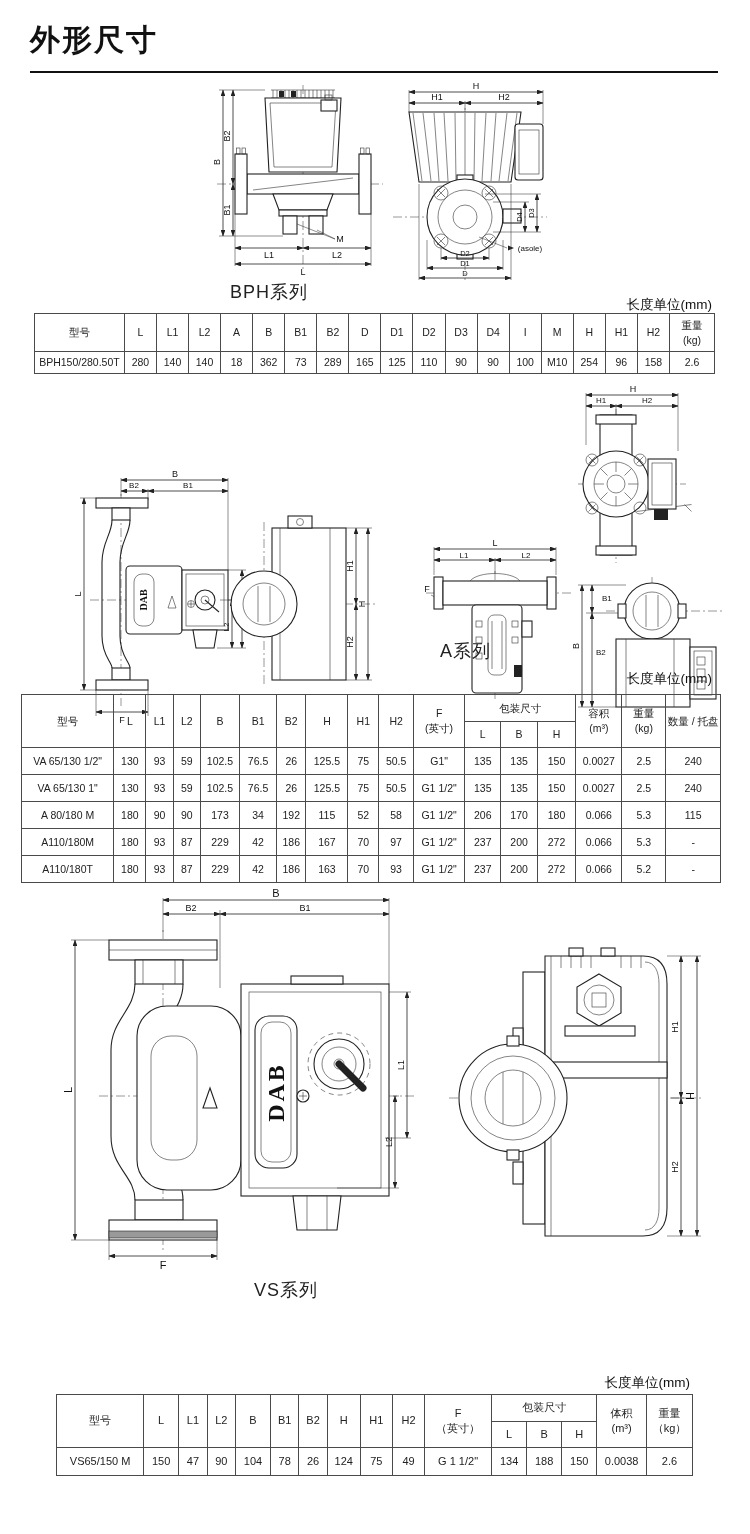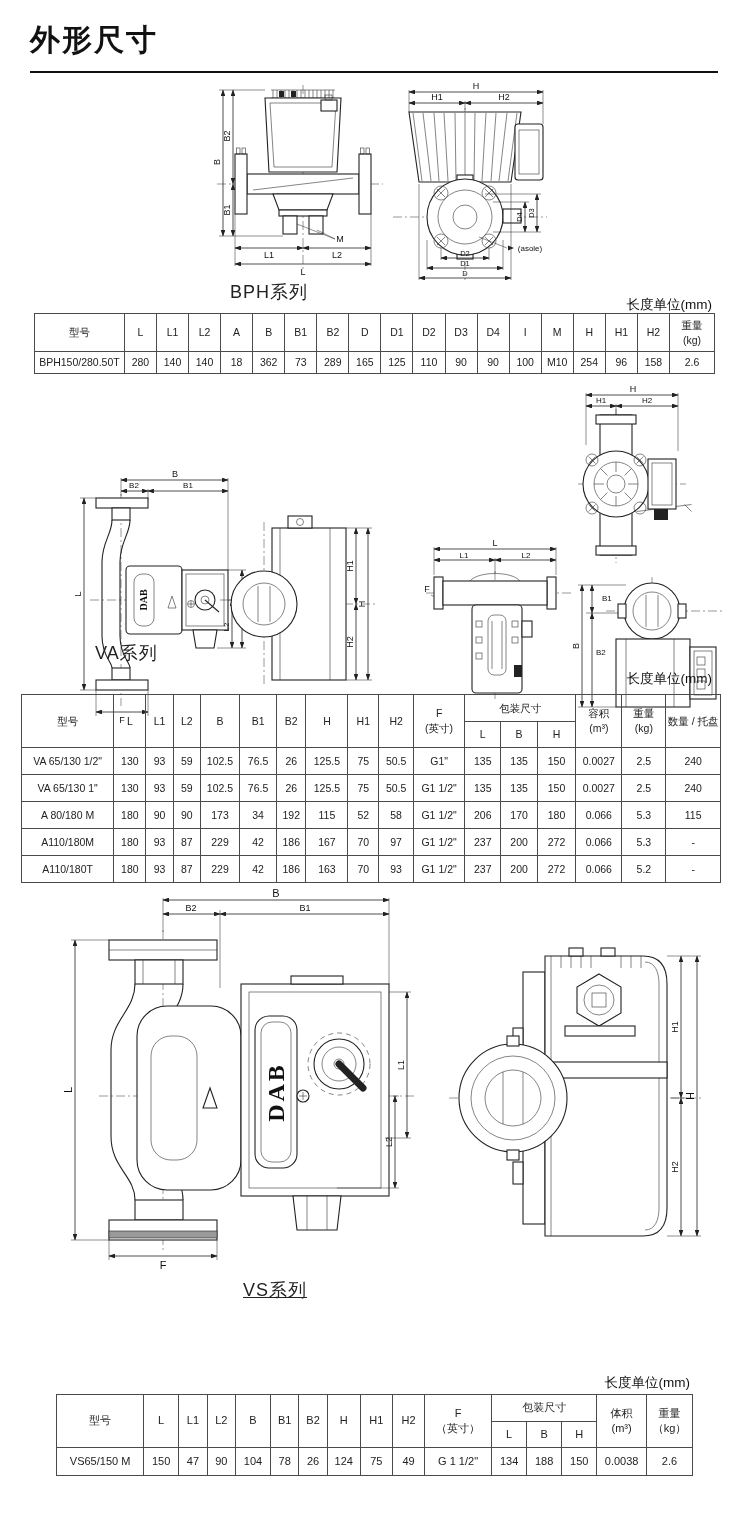--- a/index.html
+++ b/index.html
@@ -393,21 +393,21 @@
       <rect class="olf" x="196" y="254" width="74" height="68"></rect>
       <path class="ol2" d="M206,254 V322 M254,254 V322"></path>
       <rect class="olf" x="270" y="262" width="26" height="52"></rect>
       <rect class="ol2" x="274" y="266" width="18" height="44"></rect>
       <rect class="ol2" x="277" y="272" width="8" height="8"></rect>
         <rect class="ol2" x="277" y="284" width="8" height="8"></rect>
         <rect class="ol2" x="277" y="296" width="8" height="8"></rect>
     </g>
   </svg>
 
-  <div class="abs caption" style="left:95px; top:641px; width:260px;">VA系列</div>
+  <div class="abs caption" style="left:440px; top:639px; width:250px;">A系列</div>
   <div class="abs unit-note" style="right:38px; top:670px;">长度单位(mm)</div>
 
   <div class="abs" style="left:21px; top:694px; width:700px;">
     <table class="spec" id="vaa-table">
       <colgroup>
         <col style="width:13.2%">
           <col style="width:4.6%">
           <col style="width:3.9%">
           <col style="width:3.9%">
         <col style="width:5.6%">
@@ -638,21 +638,21 @@
       <path class="ext" d="M622,68 H656 M622,348 H656 M626,210 H642"></path>
       <line class="dl" x1="636" y1="68" x2="636" y2="210" marker-start="url(#arS)" marker-end="url(#arS)"></line>
       <text transform="rotate(-90 633 139)" x="633" y="139">H1</text>
       <line class="dl" x1="636" y1="210" x2="636" y2="348" marker-start="url(#arS)" marker-end="url(#arS)"></line>
       <text transform="rotate(-90 633 279)" x="633" y="279">H2</text>
       <line class="dl" x1="652" y1="68" x2="652" y2="348" marker-start="url(#arS)" marker-end="url(#arS)"></line>
       <text transform="rotate(-90 649 208)" x="649" y="208" style="font-size:11px">H</text>
     </g>
   </svg>
 
-  <div class="abs caption" style="left:243px; top:1278px; width:300px;text-decoration:underline;">VS系列</div>
+  <div class="abs caption" style="left:254px; top:1278px; width:300px;">VS系列</div>
   <div class="abs unit-note" style="right:60px; top:1374px;">长度单位(mm)</div>
 
   <div class="abs" style="left:56px; top:1394px; width:637px;">
     <table class="spec" id="vs-table">
       <colgroup>
         <col style="width:14.9%">
           <col style="width:6.0%">
           <col style="width:4.85%">
           <col style="width:4.85%">
         <col style="width:6.0%">

